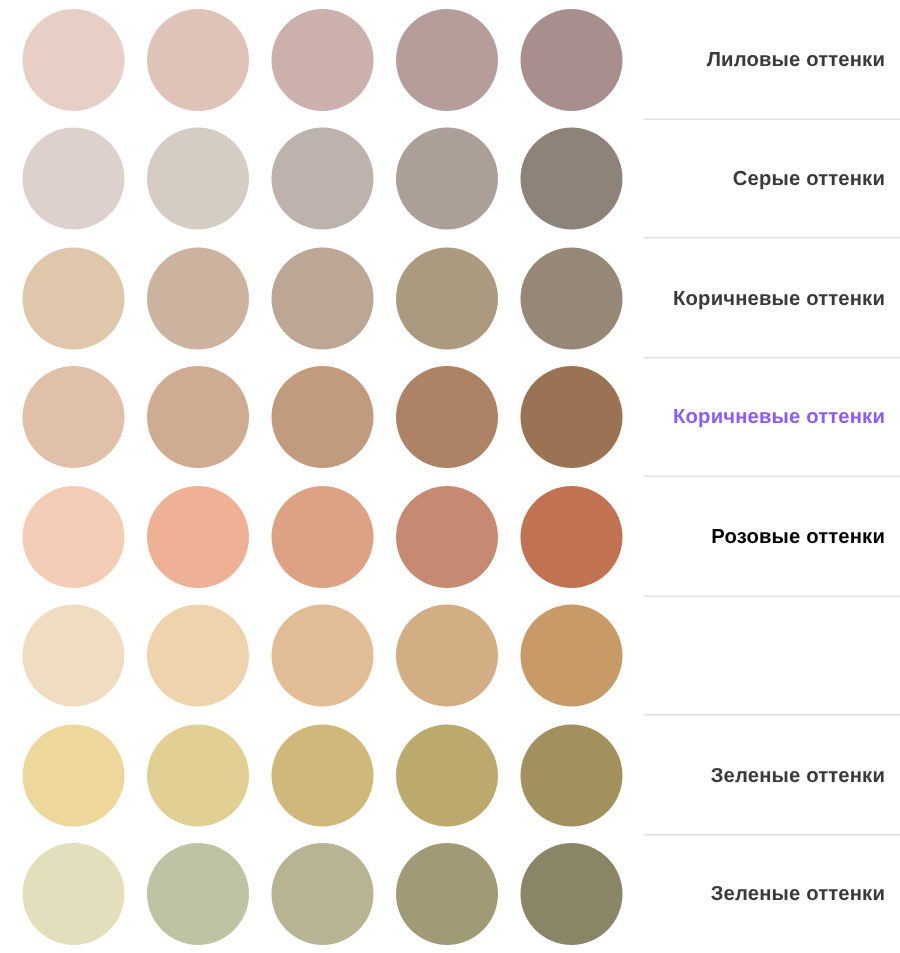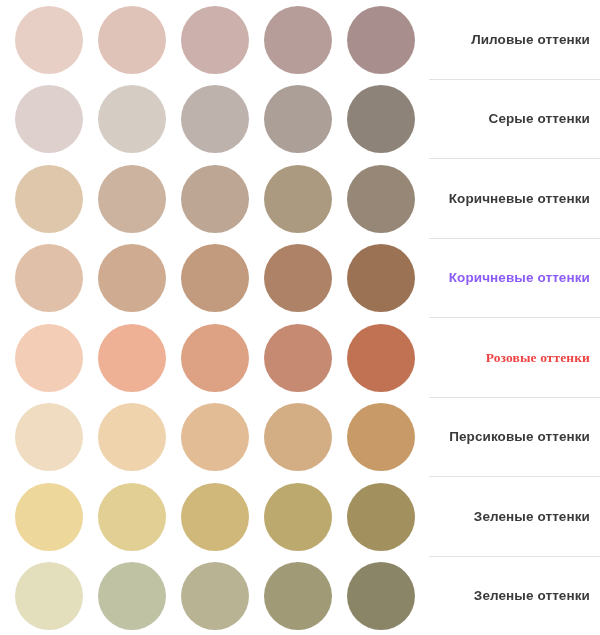--- a/index.html
+++ b/index.html
@@ -134,34 +134,33 @@
     </div>
     <div class="row">
       <div class="swatches">
         <div class="swatch" style="background-color: rgb(244, 205, 182);"></div>
         <div class="swatch" style="background-color: rgb(238, 177, 149);"></div>
         <div class="swatch" style="background-color: rgb(221, 161, 132);"></div>
         <div class="swatch" style="background-color: rgb(198, 138, 114);"></div>
         <div class="swatch" style="background-color: rgb(192, 114, 82);"></div>
       </div>
       <div class="label-cell">
-        <span class="label-text" style="color: #ef4444; font-family: Liberation Serif, serif;">Розовые оттенки</span>
+        <span class="label-text" style="color: #000000;">Розовые оттенки</span>
         <div class="divider" style="background: rgb(226, 226, 226);"></div>
       </div>
     </div>
     <div class="row">
       <div class="swatches">
         <div class="swatch" style="background-color: rgb(240, 220, 192);"></div>
         <div class="swatch" style="background-color: rgb(238, 211, 172);"></div>
         <div class="swatch" style="background-color: rgb(225, 188, 148);"></div>
         <div class="swatch" style="background-color: rgb(211, 173, 132);"></div>
         <div class="swatch" style="background-color: rgb(199, 154, 103);"></div>
       </div>
       <div class="label-cell">
-        <span class="label-text" style="color: rgb(58, 58, 58);">Персиковые оттенки</span>
         <div class="divider" style="background: rgb(226, 226, 226);"></div>
       </div>
     </div>
     <div class="row">
       <div class="swatches">
         <div class="swatch" style="background-color: rgb(238, 215, 154);"></div>
         <div class="swatch" style="background-color: rgb(226, 207, 148);"></div>
         <div class="swatch" style="background-color: rgb(207, 184, 122);"></div>
         <div class="swatch" style="background-color: rgb(188, 169, 109);"></div>
         <div class="swatch" style="background-color: rgb(163, 144, 95);"></div>

